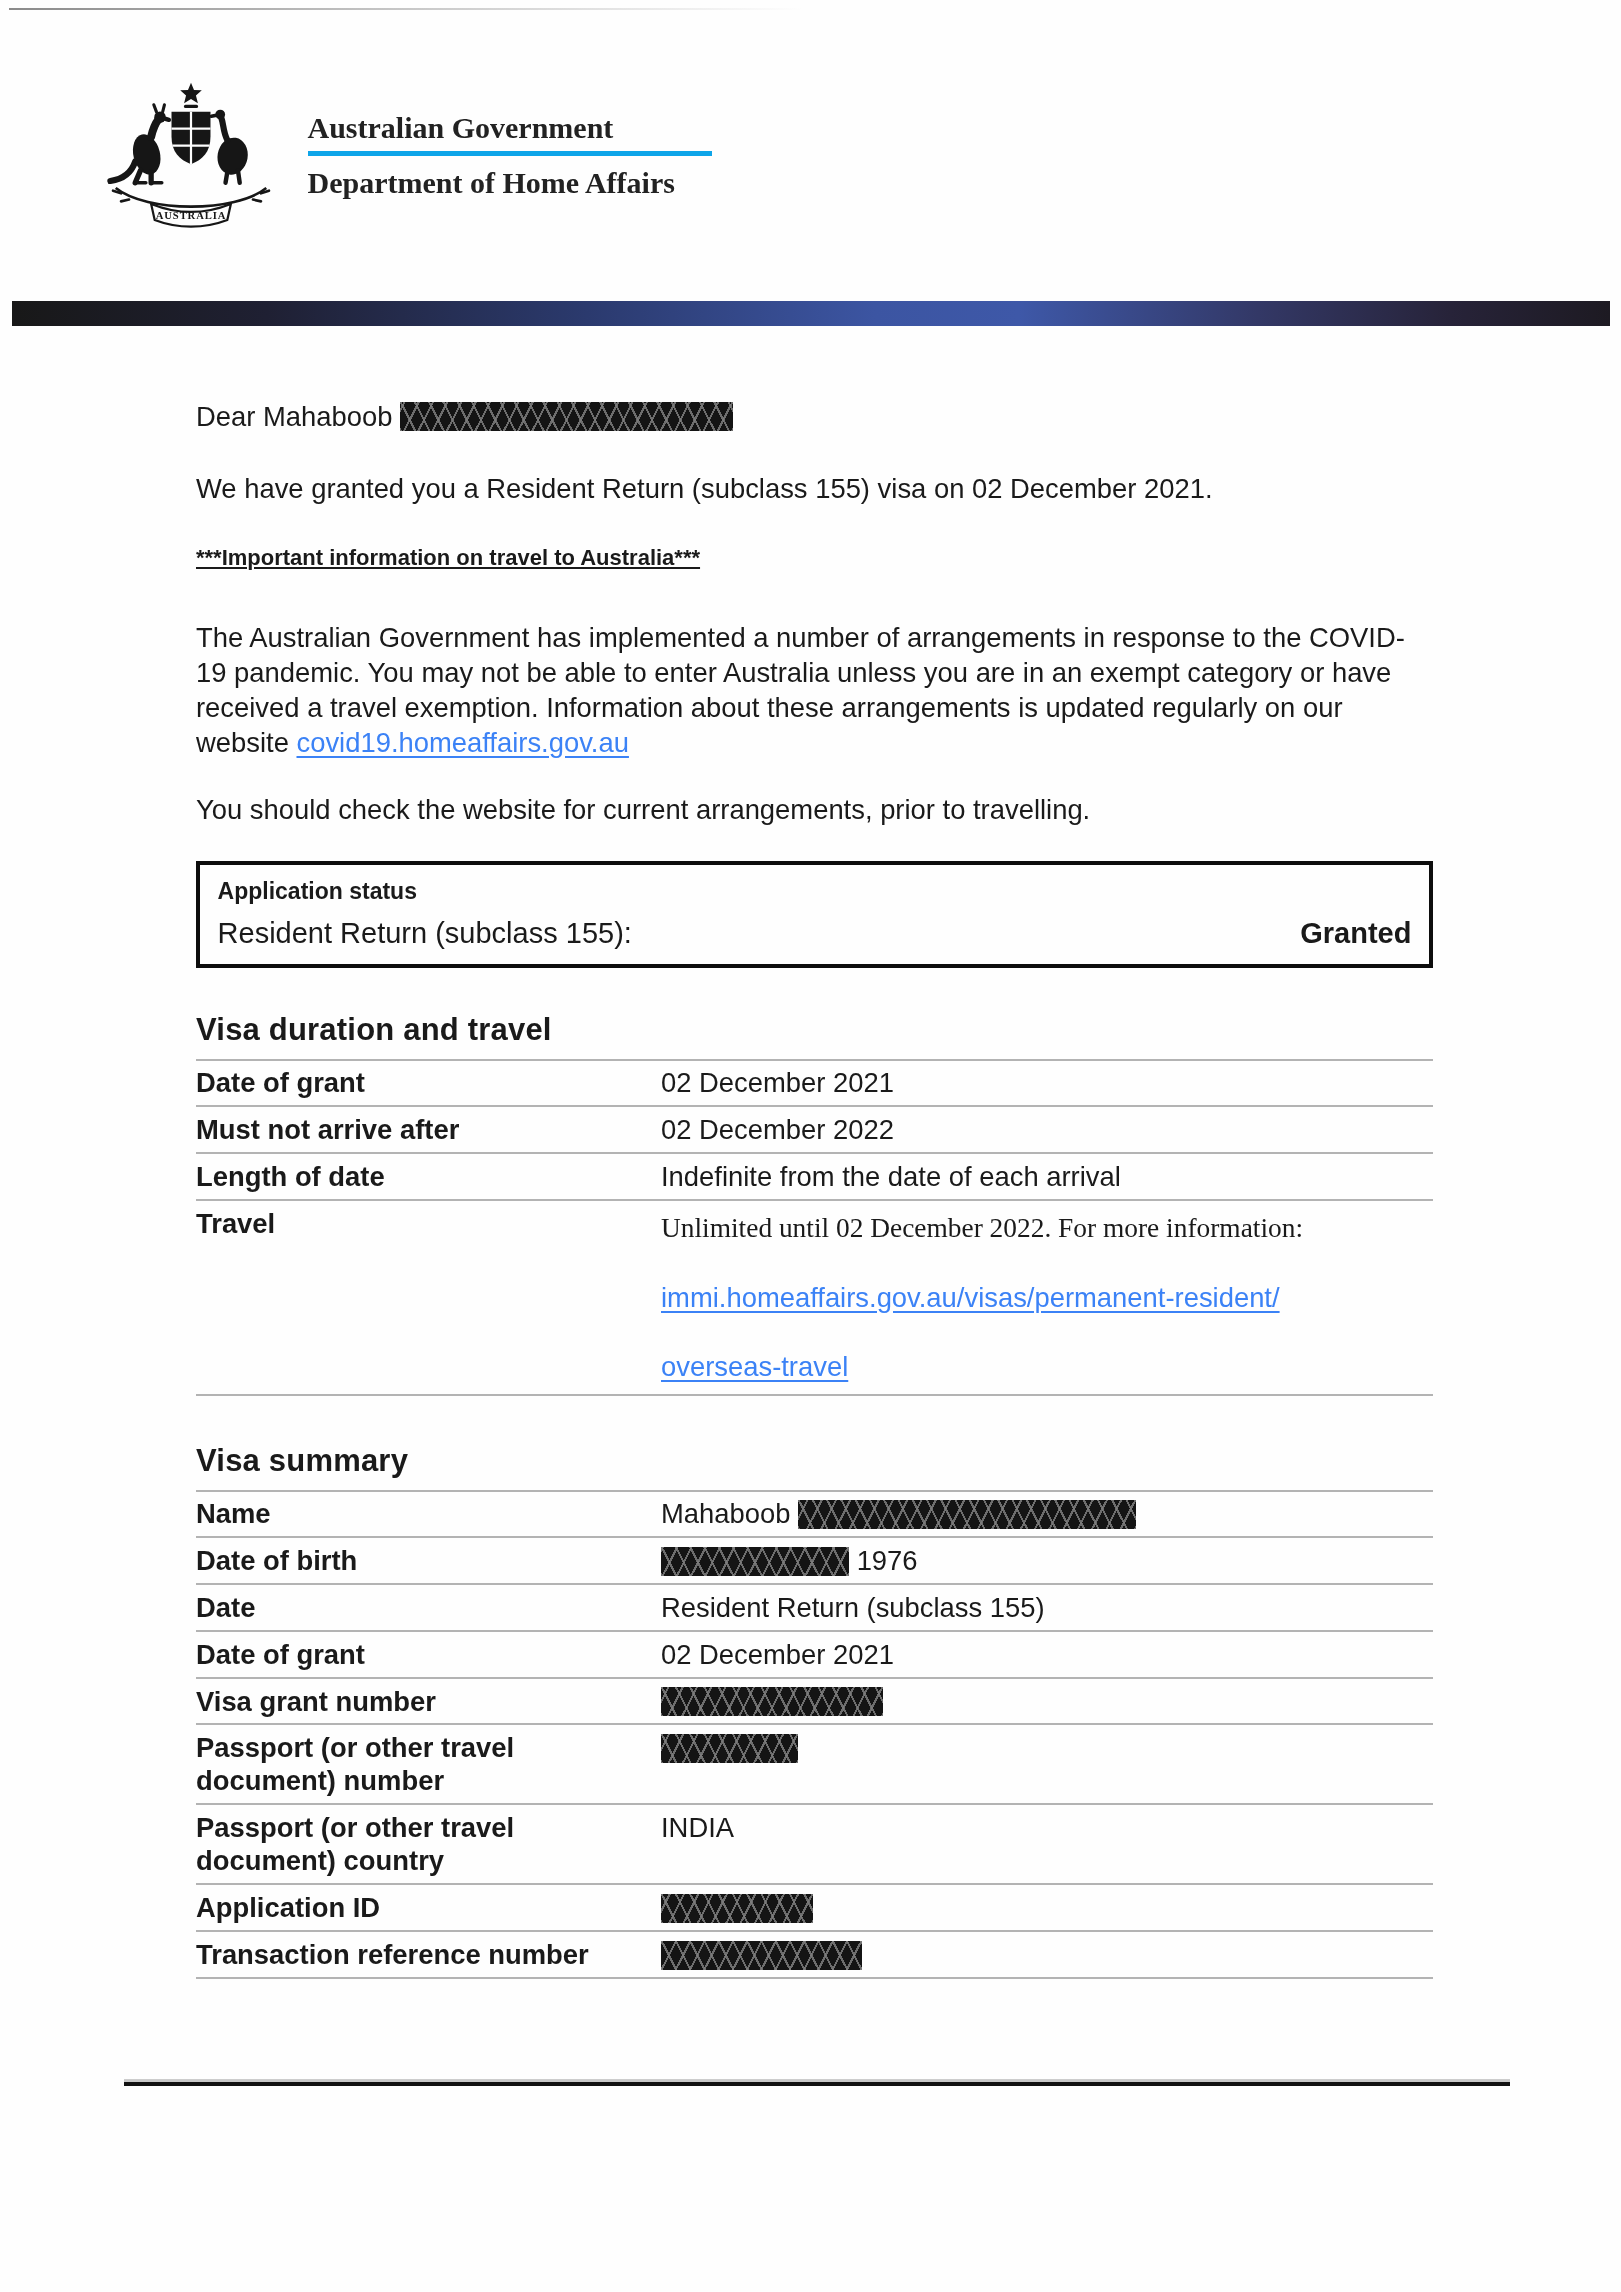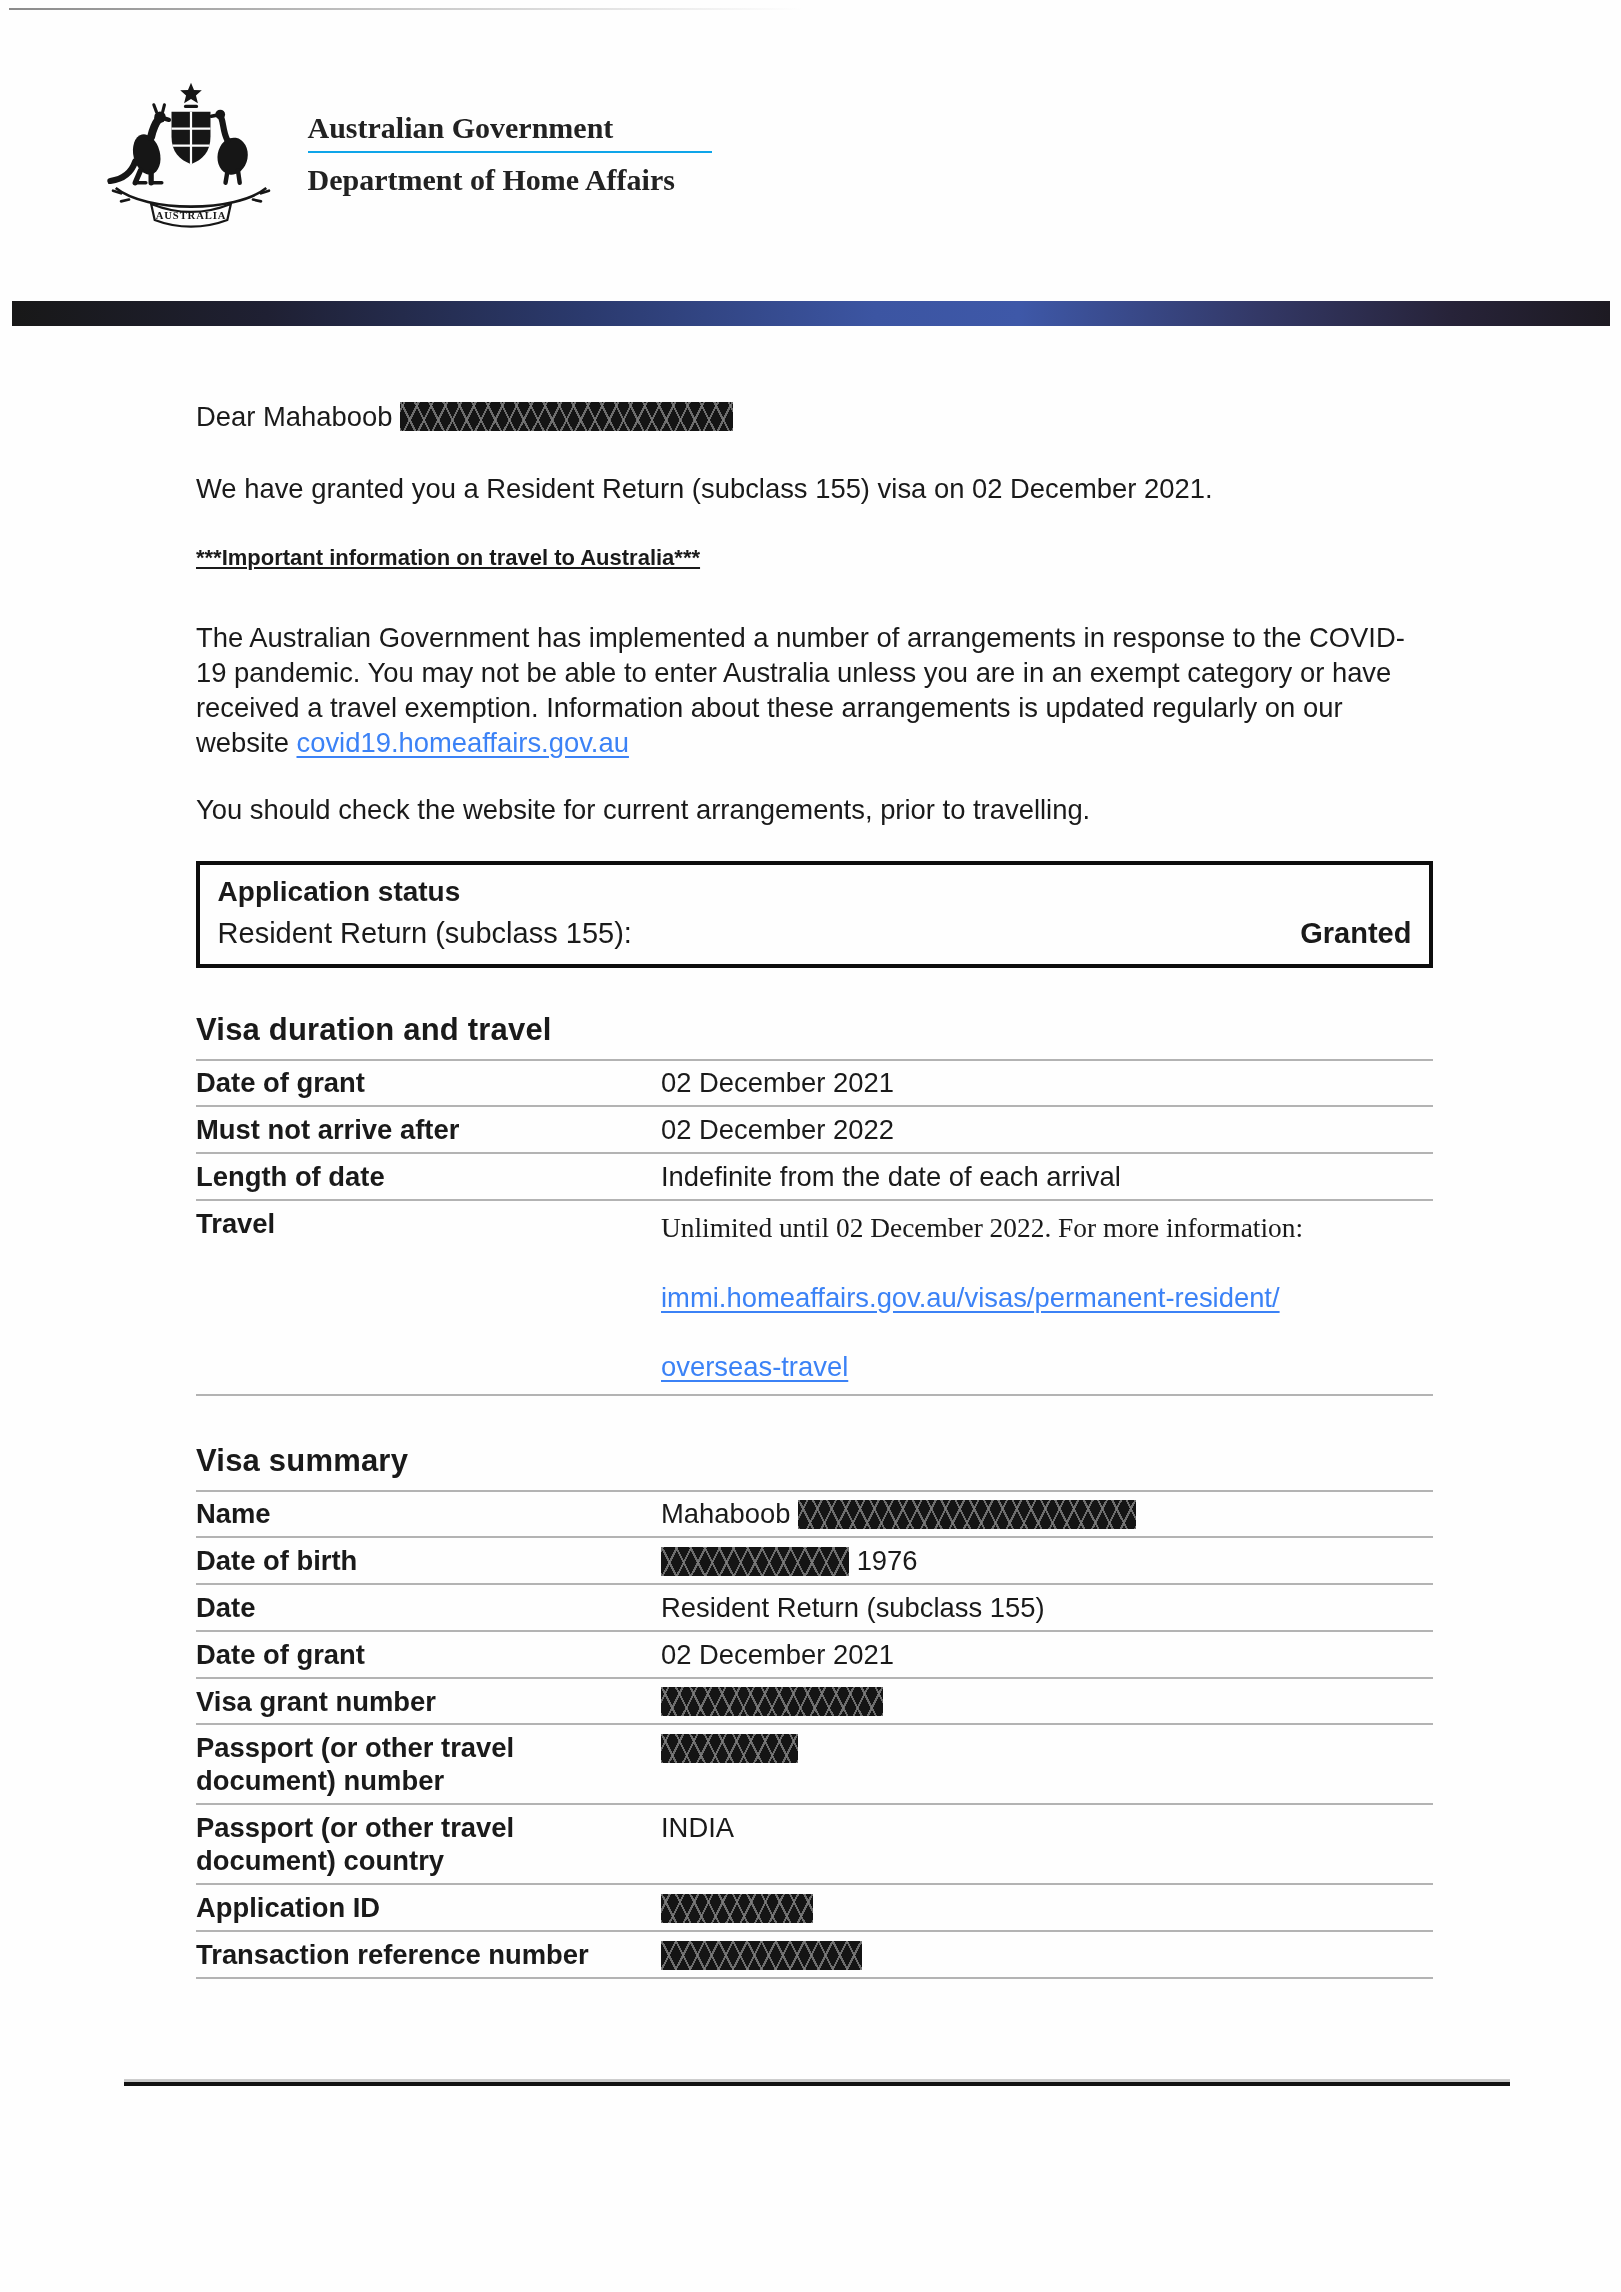--- a/index.html
+++ b/index.html
@@ -11,21 +11,21 @@
   }
   .top-edge{position:absolute;top:7.8px;left:8.8px;width:882px;height:2px;
     background:linear-gradient(90deg,#8a8a8a,#c7c7c7 45%,rgba(255,255,255,0) 90%);}
   
   .header{display:flex; padding:76px 0 0 98px; align-items:flex-start;}
   .crest{flex:0 0 auto;}
   .header-titles{margin-left:23.5px; margin-top:35px;
     font-family:"Liberation Serif","DejaVu Serif",serif; font-weight:bold;
     color:#222; width:404px;}
   .gov-title{font-size:30px; line-height:33px; padding-bottom:6.9px;
-    border-bottom:2px solid #0ea5e9;}
+    border-bottom:5px solid #0ea5e9;}
   .dept-title{font-size:30px; line-height:33px; margin-top:9.8px;}
   
   .grad-bar{height:24.5px; margin:63px 10.8px 0 11.8px;
     background:linear-gradient(90deg,#181818 0%,#1f2033 16%,#2b3a6e 36%,
       #3c55a2 54%,#3e58a8 63%,#333866 78%,#272339 90%,#1d1a22 100%);}
   
   .content{padding:0 188px 0 196px;}
   .greeting{margin-top:74px;}
   .sentence{margin-top:39px;}
   .important-heading{margin-top:35px; font-size:22px; font-weight:bold; line-height:35px;text-decoration:underline;}
@@ -35,21 +35,21 @@
   
   .redact{display:inline-block; height:29px; vertical-align:-5.9px;
     background-color:#141414;
     background-image:
       repeating-linear-gradient(63deg, rgba(125,125,125,.85) 0 2px, rgba(0,0,0,0) 2px 12.7px),
       repeating-linear-gradient(-63deg, rgba(125,125,125,.85) 0 2px, rgba(0,0,0,0) 2px 12.7px);}
   .w340{width:333px;} .w345{width:338px;} .w192{width:188px;} .w227{width:222px;}
   .w140{width:137px;} .w155{width:152px;} .w205{width:201px;}
   
   .status-box{margin-top:35px; border:4.9px solid #0d0d0d; padding:9.8px 17.6px 13.7px 17.6px;}
-  .status-title{font-size:28px; font-weight:bold; line-height:35px;}
+  .status-title{font-size:23px; font-weight:bold; line-height:35px;}
   .status-row{display:flex; margin-top:7.8px; font-size:29px; line-height:33px;}
   .status-granted{margin-left:auto; font-weight:bold;}
   
   .section-heading{font-size:31px; font-weight:bold; letter-spacing:0.2px;
     margin:44px 0 11.8px 0; line-height:35px;}
   .vtable{border-bottom:2px solid #b3b3b3;}
   .vrow{display:flex; border-top:2px solid #b3b3b3; padding:5.9px 0;}
   .lbl{flex:0 0 465px; font-weight:bold;}
   .val{flex:1;}
   .travel-line{line-height:43px;font-family:Liberation Serif, serif;}

